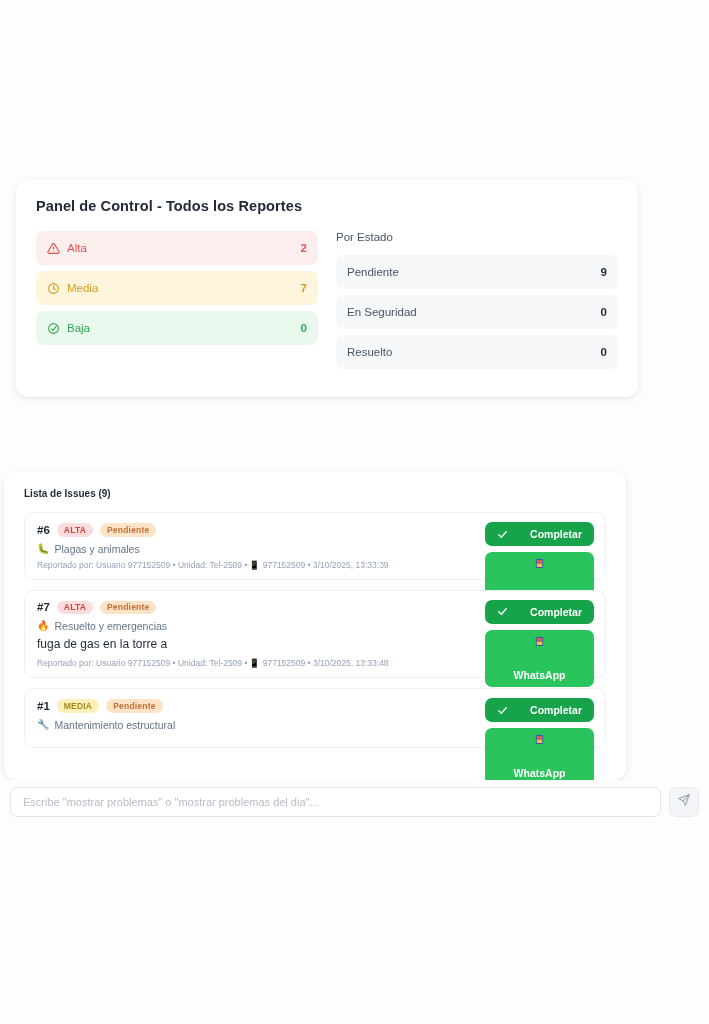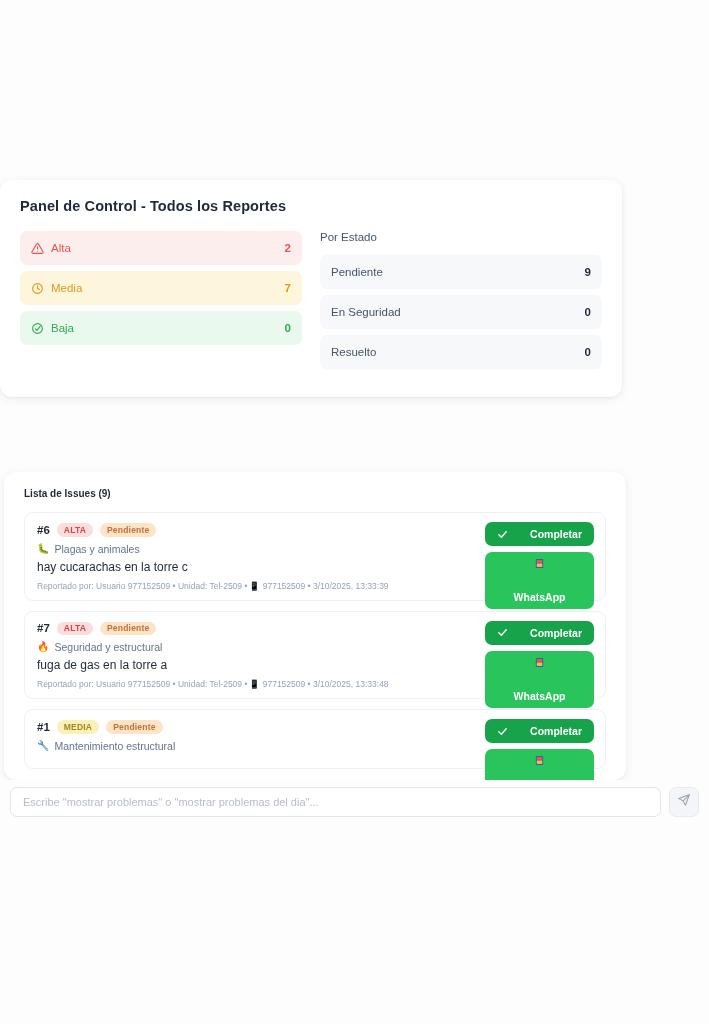--- a/index.html
+++ b/index.html
@@ -6,21 +6,21 @@
   html, body {
     width: 709px; height: 1024px;
     background: #fdfdfe;
     font-family: "Liberation Sans", sans-serif;
     overflow: hidden;
   }
   .screen { position: relative; width: 709px; height: 1024px; }
 
   
   .dash-card {
-    position: absolute; left: 0; top: 180px; width: 622px;
+    position: absolute; left: 16px; top: 180px; width: 622px;
     background: #ffffff;
     border-radius: 12px;
     box-shadow: 0 2px 10px rgba(15,23,42,.07), 0 1px 2px rgba(15,23,42,.05);
     padding: 18px 20px 22px 20px;
   }
   .dash-title {
     font-size: 14.5px; font-weight: bold; color: #1f2937;
     letter-spacing: .1px; margin-bottom: 17px;
   }
   .dash-cols { display: flex; gap: 18px; }
@@ -199,21 +199,20 @@
     <div class="issue">
       <div class="issue-head">
         <span class="issue-id">#6</span>
         <span class="badge b-alta">ALTA</span>
         <span class="badge b-pend">Pendiente</span>
       </div>
       <div class="issue-cat">
         <span class="emoji">🐛</span>
         <span>Plagas y animales</span>
       </div>
-      <div class="issue-desc">hay cucarachas en la torre c</div>
       <div class="issue-meta">Reportado por: Usuario 977152509  •  Unidad: Tel-2509  •  📱 977152509  •  3/10/2025, 13:33:39</div>
       <div class="issue-actions">
         <button class="btn btn-complete">
           <span class="check">
             <svg viewBox="0 0 24 24" fill="none" stroke="#ffffff" stroke-width="3" stroke-linecap="round" stroke-linejoin="round">
                 <polyline points="4 12.5 9.5 18 20 6"></polyline>
               </svg>
           </span>
           <span>Completar</span>
         </button>
@@ -231,21 +230,21 @@
     </div>
 
     <div class="issue">
       <div class="issue-head">
         <span class="issue-id">#7</span>
         <span class="badge b-alta">ALTA</span>
         <span class="badge b-pend">Pendiente</span>
       </div>
       <div class="issue-cat">
         <span class="emoji">🔥</span>
-        <span>Seguridad y estructural</span>
+        <span>Resuelto y emergencias</span>
       </div>
       <div class="issue-desc">fuga de gas en la torre a</div>
       <div class="issue-meta">Reportado por: Usuario 977152509  •  Unidad: Tel-2509  •  📱 977152509  •  3/10/2025, 13:33:48</div>
       <div class="issue-actions">
         <button class="btn btn-complete">
           <span class="check">
             <svg viewBox="0 0 24 24" fill="none" stroke="#ffffff" stroke-width="3" stroke-linecap="round" stroke-linejoin="round">
                 <polyline points="4 12.5 9.5 18 20 6"></polyline>
               </svg>
           </span>

